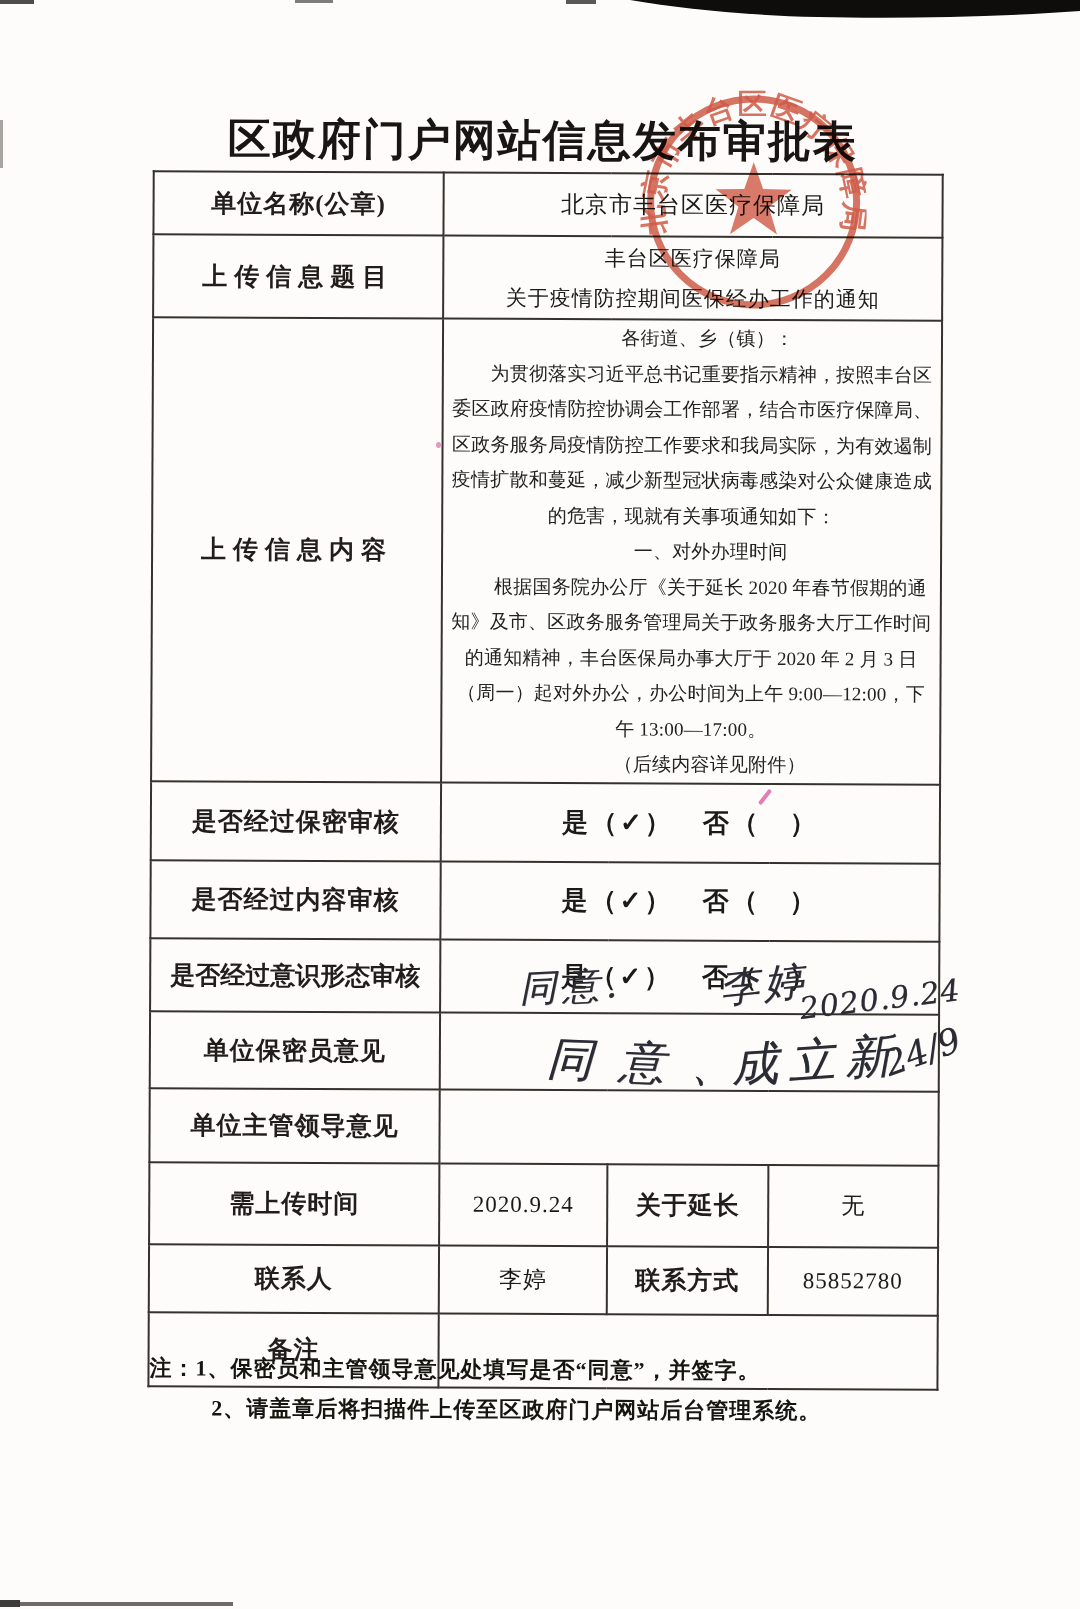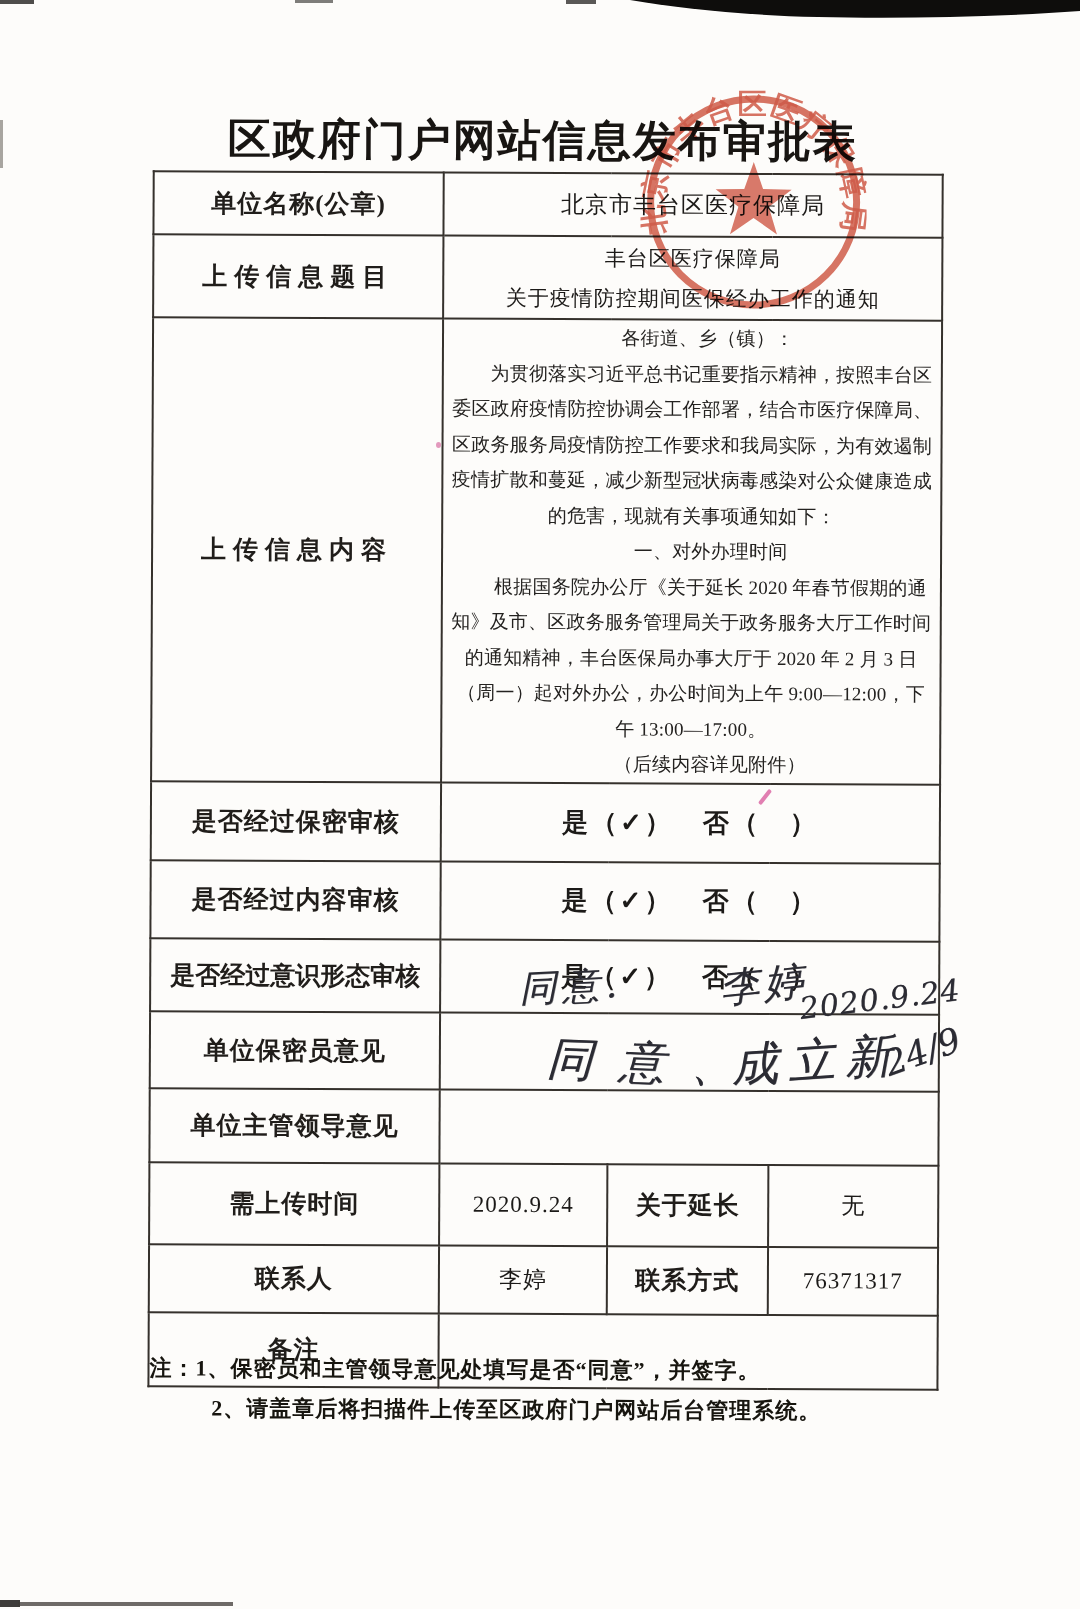--- a/index.html
+++ b/index.html
@@ -148,21 +148,21 @@
       <tr style="height:82px">
         <td class="lbl">需上传时间</td>
         <td class="val">2020.9.24</td>
         <td class="lbl">关于延长</td>
         <td class="val">无</td>
       </tr>
       <tr style="height:68px">
         <td class="lbl">联系人</td>
         <td class="val">李婷</td>
         <td class="lbl">联系方式</td>
-        <td class="val">76371317</td>
+        <td class="val">85852780</td>
       </tr>
       <tr style="height:74px">
         <td class="lbl">备注</td>
         <td class="val" colspan="3"></td>
       </tr>
     </tbody>
       </table>
 
     <div class="notes">
       <p>注：1、保密员和主管领导意见处填写是否“同意”，并签字。</p>

